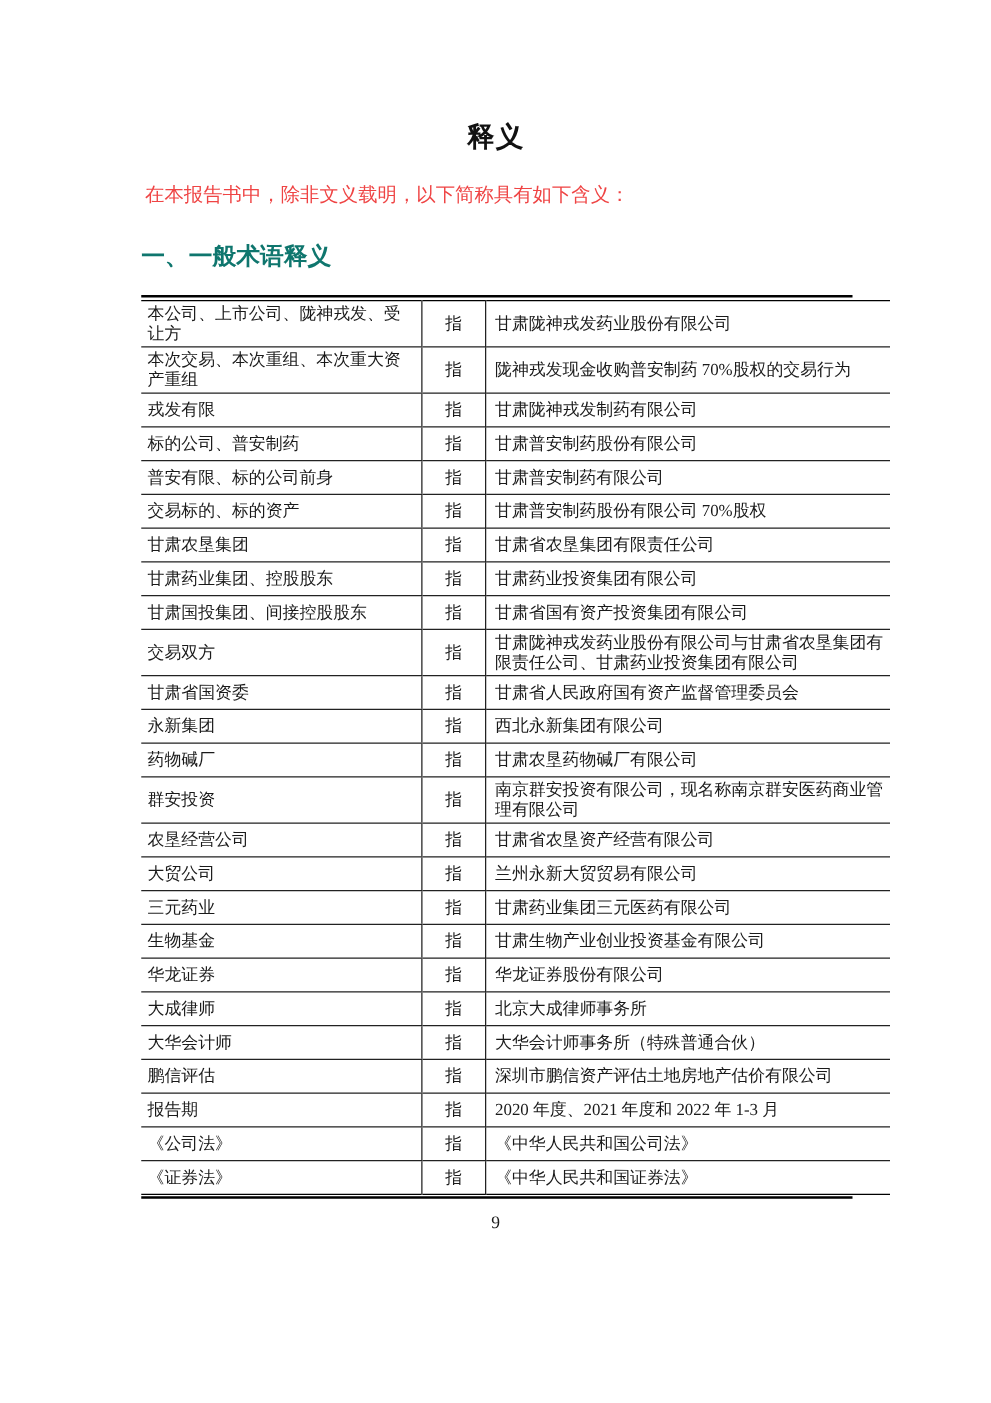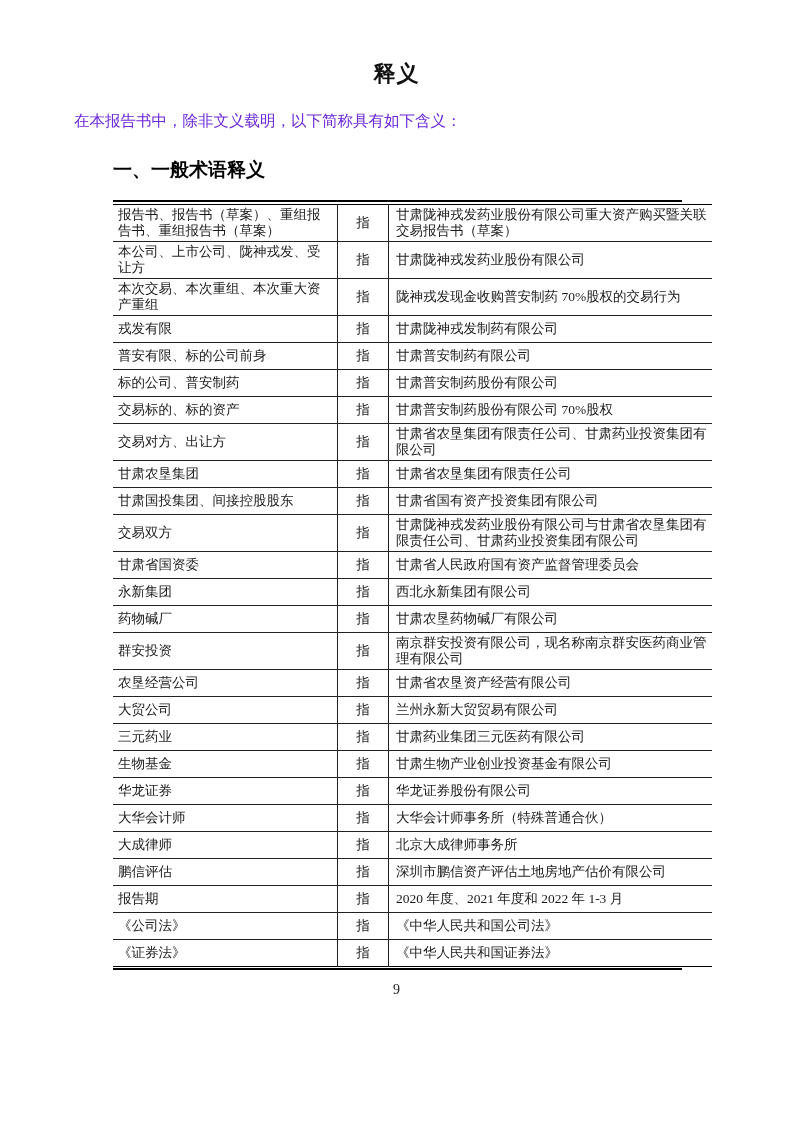--- a/index.html
+++ b/index.html
@@ -7,44 +7,44 @@
     width: 793px; height: 1122px;
     background: #ffffff;
     color: #1a1a1a;
     font-family: "Liberation Serif", "DejaVu Serif", serif;
     overflow: hidden;
   }
   .page { position: relative; width: 793px; height: 1122px; background: #ffffff; }
 
   .doc-title {
     margin: 0;
-    padding-top: 60px;
+    padding-top: 96px;
     text-align: center;
     font-family: "Liberation Sans", "DejaVu Sans", sans-serif;
     font-size: 22px;
     line-height: 27px;
     font-weight: 700;
     letter-spacing: 1px;
     color: #111;
   }
   .intro {
     margin: 0;
-    padding: 24px 60px 0 74px;
+    padding: 24px 60px 0 116px;
     font-size: 15.5px;
     line-height: 20px;
-    color: #6d28d9;
+    color: #ef4444;
   }
   .section-heading {
     margin: 0;
     padding: 27px 0 0 113px;
     font-family: "Liberation Sans", "DejaVu Sans", sans-serif;
     font-size: 19px;
     line-height: 24px;
     font-weight: 700;
-    color: #000000;
+    color: #0f766e;
   }
 
   
   .table-wrap {
     margin: 18px 0 0 113px;
     width: 569px;
     border-top: 2.5px solid #000;
     border-bottom: 2.5px solid #000;
     box-sizing: border-box;
   }
@@ -93,65 +93,60 @@
   <h1 class="doc-title">释义</h1>
 
   <p class="intro">在本报告书中，除非文义载明，以下简称具有如下含义：</p>
 
   <h2 class="section-heading">一、一般术语释义</h2>
 
   <div class="table-wrap">
     <table class="def-table">
       <tbody>
           <tr>
-    <td class="c1">报告书、报告书（草案）、重组报告书、重组报告书（草案）</td>
-    <td class="c2">指</td>
-    <td class="c3">甘肃陇神戎发药业股份有限公司重大资产购买暨关联交易报告书（草案）</td>
-  </tr>
-          <tr>
     <td class="c1">本公司、上市公司、陇神戎发、受让方</td>
     <td class="c2">指</td>
     <td class="c3">甘肃陇神戎发药业股份有限公司</td>
   </tr>
           <tr>
     <td class="c1">本次交易、本次重组、本次重大资产重组</td>
     <td class="c2">指</td>
     <td class="c3">陇神戎发现金收购普安制药 70%股权的交易行为</td>
   </tr>
           <tr>
     <td class="c1">戎发有限</td>
     <td class="c2">指</td>
     <td class="c3">甘肃陇神戎发制药有限公司</td>
   </tr>
           <tr>
+    <td class="c1">标的公司、普安制药</td>
+    <td class="c2">指</td>
+    <td class="c3">甘肃普安制药股份有限公司</td>
+  </tr>
+          <tr>
     <td class="c1">普安有限、标的公司前身</td>
     <td class="c2">指</td>
     <td class="c3">甘肃普安制药有限公司</td>
   </tr>
           <tr>
-    <td class="c1">标的公司、普安制药</td>
-    <td class="c2">指</td>
-    <td class="c3">甘肃普安制药股份有限公司</td>
-  </tr>
-          <tr>
     <td class="c1">交易标的、标的资产</td>
     <td class="c2">指</td>
     <td class="c3">甘肃普安制药股份有限公司 70%股权</td>
   </tr>
           <tr>
-    <td class="c1">交易对方、出让方</td>
-    <td class="c2">指</td>
-    <td class="c3">甘肃省农垦集团有限责任公司、甘肃药业投资集团有限公司</td>
-  </tr>
-          <tr>
     <td class="c1">甘肃农垦集团</td>
     <td class="c2">指</td>
     <td class="c3">甘肃省农垦集团有限责任公司</td>
   </tr>
           <tr>
+    <td class="c1">甘肃药业集团、控股股东</td>
+    <td class="c2">指</td>
+    <td class="c3">甘肃药业投资集团有限公司</td>
+  </tr>
+          <tr>
     <td class="c1">甘肃国投集团、间接控股股东</td>
     <td class="c2">指</td>
     <td class="c3">甘肃省国有资产投资集团有限公司</td>
   </tr>
           <tr>
     <td class="c1">交易双方</td>
     <td class="c2">指</td>
     <td class="c3">甘肃陇神戎发药业股份有限公司与甘肃省农垦集团有限责任公司、甘肃药业投资集团有限公司</td>
   </tr>
           <tr>
@@ -193,28 +188,28 @@
     <td class="c1">生物基金</td>
     <td class="c2">指</td>
     <td class="c3">甘肃生物产业创业投资基金有限公司</td>
   </tr>
           <tr>
     <td class="c1">华龙证券</td>
     <td class="c2">指</td>
     <td class="c3">华龙证券股份有限公司</td>
   </tr>
           <tr>
+    <td class="c1">大成律师</td>
+    <td class="c2">指</td>
+    <td class="c3">北京大成律师事务所</td>
+  </tr>
+          <tr>
     <td class="c1">大华会计师</td>
     <td class="c2">指</td>
     <td class="c3">大华会计师事务所（特殊普通合伙）</td>
-  </tr>
-          <tr>
-    <td class="c1">大成律师</td>
-    <td class="c2">指</td>
-    <td class="c3">北京大成律师事务所</td>
   </tr>
           <tr>
     <td class="c1">鹏信评估</td>
     <td class="c2">指</td>
     <td class="c3">深圳市鹏信资产评估土地房地产估价有限公司</td>
   </tr>
           <tr>
     <td class="c1">报告期</td>
     <td class="c2">指</td>
     <td class="c3">2020 年度、2021 年度和 2022 年 1-3 月</td>

